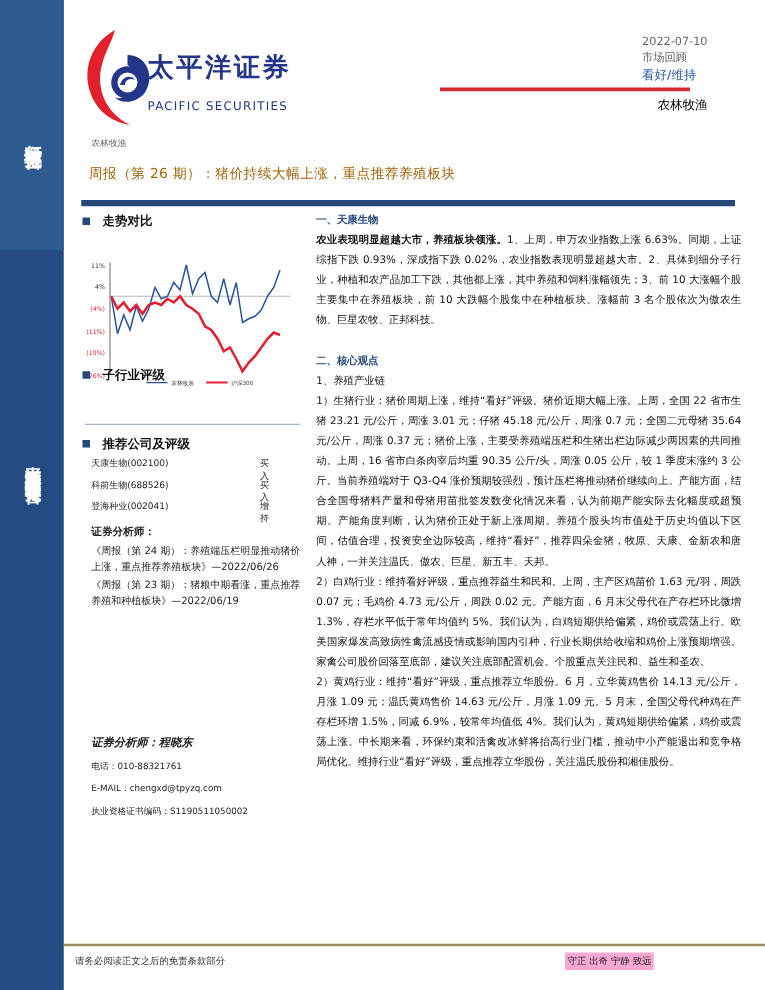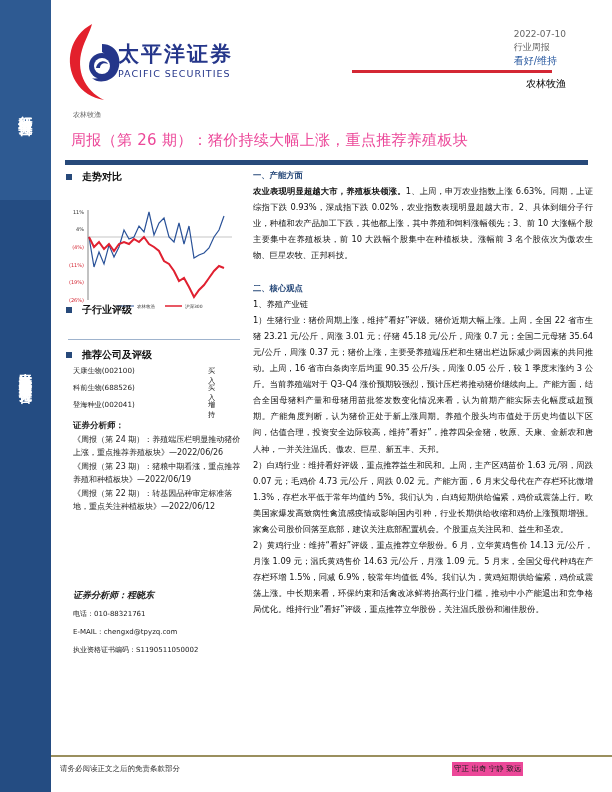--- a/index.html
+++ b/index.html
@@ -8,29 +8,29 @@
   .sidebar { position: absolute; left: 0; top: 0; width: 51px; height: 792px; background: #244c82; }
   .side-top { position: absolute; left: 0; top: 0; width: 51px; height: 200px; background: #2e5a92; }
   .vtext { position: absolute; left: 0; width: 51px; color: #fff; font-weight: bold; font-size: 13px;
            writing-mode: vertical-rl; text-orientation: upright; letter-spacing: 1px;
            display: flex; align-items: center; justify-content: center; line-height: 51px; }
   .vtext.t1 { top: 58px; height: 100px; font-size: 14px; }
   .vtext.t2 { top: 236px; height: 270px; font-size: 13px; }
 
   .logo { position: absolute; left: 62px; top: 22px; width: 200px; height: 80px; }
   .logo-cn { position: absolute; left: 118px; top: 40px; font-size: 21px; font-weight: bold; color: #25368a; letter-spacing: 2px; }
-  .logo-en { position: absolute; left: 118px; top: 68px; font-size: 9.5px; color: #25368a; letter-spacing: 1px; }
+  .logo-en { position: absolute; left: 118px; top: 80px; font-size: 9.5px; color: #25368a; letter-spacing: 1px; }
 
   .hdr-right { position: absolute; right: 46px; top: 28px; text-align: left; font-size: 9px; color: #666; line-height: 13px; }
   .hdr-right .rating { color: #2a5aa0; font-size: 10px; }
   .hdr-rule { position: absolute; left: 352px; top: 70px; width: 200px; height: 3px; background: #d42734; }
   .hdr-ind { position: absolute; right: 46px; top: 77px; font-size: 10px; color: #000; }
 
   .crumb { position: absolute; left: 73px; top: 110px; font-size: 7px; color: #666; }
-  .title { position: absolute; left: 71px; top: 131px; font-size: 15px; color: #ec4899; letter-spacing: 0.3px; }
+  .title { position: absolute; left: 71px; top: 131px; font-size: 11px; color: #a16207; letter-spacing: 0.3px; }
   .title-bar { position: absolute; left: 65px; top: 160px; width: 523px; height: 5px; background: #27497a; }
 
   .sec-h { position: absolute; font-weight: bold; font-size: 10px; color: #111; }
   .sec-h .sq { display: inline-block; width: 6px; height: 6px; background: #27497a; margin-right: 10px; vertical-align: middle; }
 
   .chart { position: absolute; left: 62px; top: 190px; width: 185px; height: 120px; }
   .divider { position: absolute; left: 68px; width: 172px; height: 1px; background: #9fb3cd; }
 
   .reco { position: absolute; left: 73px; font-size: 7.2px; color: #222; }
   .reco .rt { position: absolute; left: 135px; }
@@ -39,21 +39,21 @@
   .related b { font-size: 8.5px; }
   .analyst { position: absolute; left: 73px; top: 586px; width: 175px; font-size: 7px; color: #222; line-height: 18px; }
   .analyst b { font-size: 9px; font-style: italic; }
 
   .right { position: absolute; left: 253px; top: 167px; width: 340px; font-size: 8.3px; line-height: 16.1px; color: #111; text-align: justify; }
   .right .h { color: #27497a; font-weight: bold; }
   .right .blank { height: 16px; }
 
   .foot-rule { position: absolute; left: 51px; top: 755px; width: 561px; height: 2px; background: #9a8f5e; }
   .foot-l { position: absolute; left: 60px; top: 764px; font-size: 7.5px; color: #333; }
-  .foot-r { position: absolute; left: 452px; top: 762px; font-size: 7.5px; color: #222; background: #ec4899; padding: 2px 2px; }
+  .foot-r { position: absolute; left: 452px; top: 762px; font-size: 7.5px; color: #222; background: #f9a8d4; padding: 2px 2px; }
 </style>
 </head>
 <body>
 
 <div class="sidebar"></div>
 <div class="side-top"></div>
 <div class="vtext t1">行业研究报告</div>
 <div class="vtext t2">太平洋证券股份有限公司证券研究报告</div>
 
 <svg class="logo" viewBox="0 0 200 80">
@@ -61,21 +61,21 @@
   <path d="M40 22 C 56 22, 62 40, 54 52 C 48 60, 36 62, 30 56 C 36 58, 44 54, 46 46 C 48 38, 44 32, 40 30 Z" fill="#25368a"></path>
   <circle cx="40" cy="44" r="13" fill="#25368a"></circle>
   <circle cx="40" cy="44" r="8" fill="#fff"></circle>
   <path d="M34 46 C 36 38, 44 38, 46 42 C 42 40, 38 42, 38 46 Z" fill="#25368a"></path>
 </svg>
 <div class="logo-cn">太平洋证券</div>
 <div class="logo-en">PACIFIC SECURITIES</div>
 
 <div class="hdr-right">
   <div>2022-07-10</div>
-  <div>行业周报</div>
+  <div>市场回顾</div>
   <div class="rating">看好/维持</div>
 </div>
 <div class="hdr-rule"></div>
 <div class="hdr-ind">农林牧渔</div>
 
 <div class="crumb">农林牧渔</div>
 <div class="title">周报（第 26 期）：猪价持续大幅上涨，重点推荐养殖板块</div>
 <div class="title-bar"></div>
 
 <div class="sec-h" style="left:66px; top:170px;">
@@ -94,21 +94,21 @@
   <line x1="26" y1="20" x2="26" y2="110" stroke="#333" stroke-width="0.6"></line>
   <line x1="26" y1="47" x2="170" y2="47" stroke="#888" stroke-width="0.5"></line>
   <polyline id="s-blue" fill="none" stroke="#2a5298" stroke-width="1.2" points="27,47 32,77 37,62 42,74 47,55 52,67 57,57 62,40 67,49 72,47 77,36 82,42 87,22 92,45 97,33 102,28 107,47 112,52 117,33 122,54 127,36 132,68 137,65 142,63 147,58 152,47 157,40 162,26"></polyline>
   <polyline id="s-red" fill="none" stroke="#e02030" stroke-width="2" points="27,47 32,57 37,52 42,59 47,54 52,61 57,54 62,52 67,54 72,49 77,52 82,47 87,54 92,57 97,61 102,71 107,74 112,81 117,91 122,88 127,97 132,107 137,100 142,95 147,88 152,81 157,76 162,78"></polyline>
   <line x1="55" y1="116" x2="72" y2="116" stroke="#2a5298" stroke-width="1"></line>
   <text x="75" y="118" font-size="4.5" fill="#333">农林牧渔</text>
   <line x1="103" y1="116" x2="120" y2="116" stroke="#e02030" stroke-width="1.5"></line>
   <text x="123" y="118" font-size="4.5" fill="#333">沪深300</text>
 </svg>
 
-<div class="sec-h" style="left:66px; top:303px;">
+<div class="sec-h" style="left:66px; top:293px;">
   <span class="sq"></span><span>子行业评级</span>
 </div>
 <div class="divider" style="top:339px;"></div>
 <div class="sec-h" style="left:66px; top:348px;font-family:Liberation Mono, monospace;">
   <span class="sq"></span><span>推荐公司及评级</span>
 </div>
 
 <div class="reco" style="top:366px;">
   <span>天康生物(002100)</span><span class="rt">买入</span>
 </div>
@@ -116,32 +116,31 @@
   <span>科前生物(688526)</span><span class="rt">买入</span>
 </div>
 <div class="reco" style="top:400px;">
   <span>登海种业(002041)</span><span class="rt">增持</span>
 </div>
 
 <div class="related">
   <b>证券分析师：</b>
   <div>《周报（第 24 期）：养殖端压栏明显推动猪价上涨，重点推荐养殖板块》—2022/06/26</div>
   <div>《周报（第 23 期）：猪粮中期看涨，重点推荐养殖和种植板块》—2022/06/19</div>
-  <div>《周报（第 22 期）：转基因品种审定标准落地，重点关注种植板块》—2022/06/12</div>
 </div>
 
 <div class="analyst">
   <div><b>证券分析师：</b><b>程晓东</b></div>
   <div>电话：010-88321761</div>
   <div>E-MAIL：chengxd@tpyzq.com</div>
   <div>执业资格证书编码：S1190511050002</div>
 </div>
 
 <div class="right">
-  <div class="h">一、产能方面</div>
+  <div class="h">一、天康生物</div>
   <div><b>农业表现明显超越大市，养殖板块领涨。</b><span>1、上周，申万农业指数上涨 6.63%。同期，上证综指下跌 0.93%，深成指下跌 0.02%，农业指数表现明显超越大市。2、具体到细分子行业，种植和农产品加工下跌，其他都上涨，其中养殖和饲料涨幅领先；3、前 10 大涨幅个股主要集中在养殖板块，前 10 大跌幅个股集中在种植板块。涨幅前 3 名个股依次为傲农生物、巨星农牧、正邦科技。</span></div>
   <div class="blank"></div>
   <div class="h">二、核心观点</div>
   <div>1、养殖产业链</div>
   <div>1）生猪行业：猪价周期上涨，维持“看好”评级。猪价近期大幅上涨。上周，全国 22 省市生猪 23.21 元/公斤，周涨 3.01 元；仔猪 45.18 元/公斤，周涨 0.7 元；全国二元母猪 35.64 元/公斤，周涨 0.37 元；猪价上涨，主要受养殖端压栏和生猪出栏边际减少两因素的共同推动。上周，16 省市白条肉宰后均重 90.35 公斤/头，周涨 0.05 公斤，较 1 季度末涨约 3 公斤。当前养殖端对于 Q3-Q4 涨价预期较强烈，预计压栏将推动猪价继续向上。产能方面，结合全国母猪料产量和母猪用苗批签发数变化情况来看，认为前期产能实际去化幅度或超预期。产能角度判断，认为猪价正处于新上涨周期。养殖个股头均市值处于历史均值以下区间，估值合理，投资安全边际较高，维持“看好”，推荐四朵金猪，牧原、天康、金新农和唐人神，一并关注温氏、傲农、巨星、新五丰、天邦。</div>
   <div>2）白鸡行业：维持看好评级，重点推荐益生和民和。上周，主产区鸡苗价 1.63 元/羽，周跌 0.07 元；毛鸡价 4.73 元/公斤，周跌 0.02 元。产能方面，6 月末父母代在产存栏环比微增 1.3%，存栏水平低于常年均值约 5%。我们认为，白鸡短期供给偏紧，鸡价或震荡上行。欧美国家爆发高致病性禽流感疫情或影响国内引种，行业长期供给收缩和鸡价上涨预期增强。家禽公司股价回落至底部，建议关注底部配置机会。个股重点关注民和、益生和圣农。</div>
   <div>2）黄鸡行业：维持“看好”评级，重点推荐立华股份。6 月，立华黄鸡售价 14.13 元/公斤，月涨 1.09 元；温氏黄鸡售价 14.63 元/公斤，月涨 1.09 元。5 月末，全国父母代种鸡在产存栏环增 1.5%，同减 6.9%，较常年均值低 4%。我们认为，黄鸡短期供给偏紧，鸡价或震荡上涨。中长期来看，环保约束和活禽改冰鲜将抬高行业门槛，推动中小产能退出和竞争格局优化。维持行业“看好”评级，重点推荐立华股份，关注温氏股份和湘佳股份。</div>
 </div>
 
 <div class="foot-rule"></div>

